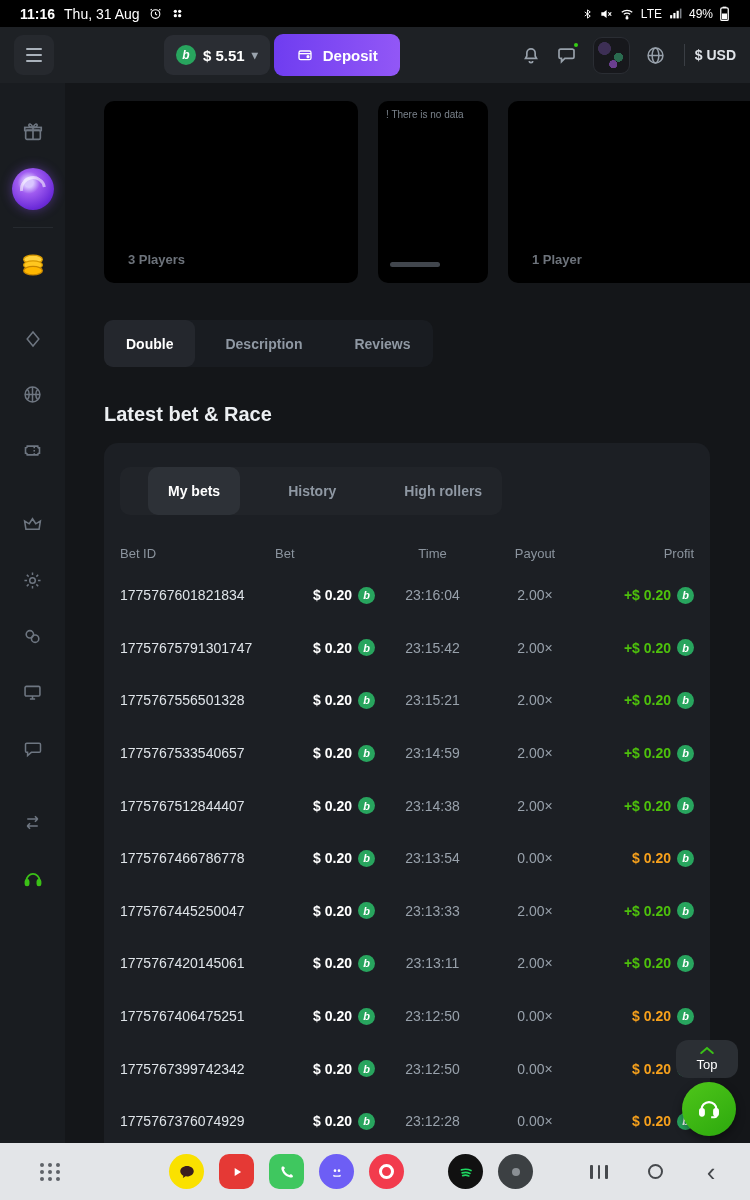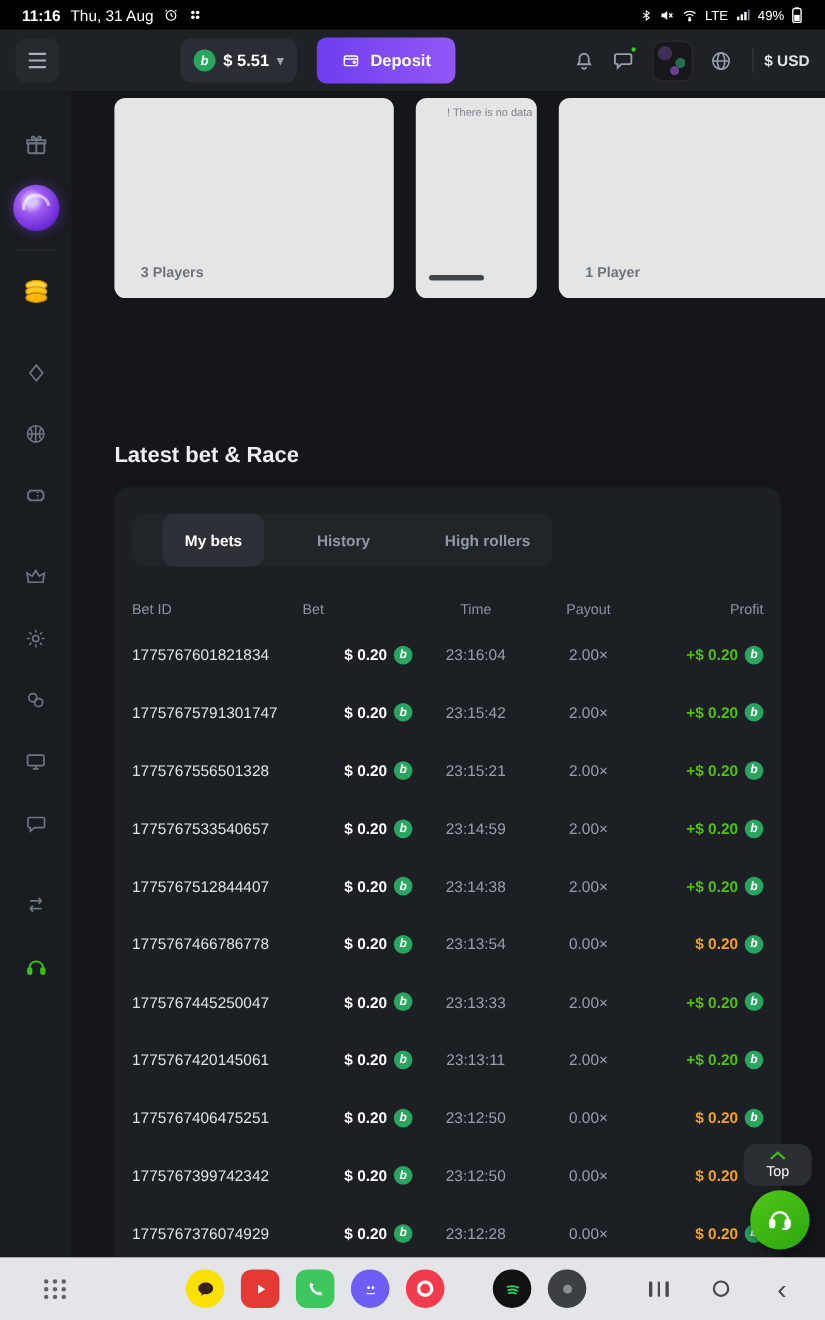--- a/index.html
+++ b/index.html
@@ -22,21 +22,21 @@
     flex-direction:column; gap:4px; align-items:center; justify-content:center; cursor:pointer; }
   .burger span { width:16px; height:2px; background:#aab2bb; border-radius:1px; }
   .hspacer { flex:1; }
   .balance-pill { margin-left:110px; height:40px; background:#2a2d33; border-radius:9px; display:flex;
     align-items:center; gap:7px; padding:0 12px; color:#fff; font-weight:700; font-size:15px; cursor:pointer; }
   .coin { border-radius:50%; background:#28a55e; color:#fff; display:inline-flex; align-items:center;
     justify-content:center; font-weight:700; font-style:italic; }
   .coin.c20 { width:20px; height:20px; font-size:12px; }
   .coin.c17 { width:17px; height:17px; font-size:11px; }
   .chev { color:#9aa3ad; font-size:12px; }
-  .deposit-btn { margin-left:18px; height:42px; border:none; border-radius:9px; padding:0 22px;
+  .deposit-btn { margin-left:4px; height:42px; border:none; border-radius:9px; padding:0 22px;
     background:linear-gradient(90deg,#6f3df0,#9257f6); color:#fff; font-size:15px; font-weight:700;
     display:flex; align-items:center; gap:9px; cursor:pointer; }
   .hicon-btn { background:none; border:none; color:#98a1ab; cursor:pointer; position:relative; display:flex;
     align-items:center; justify-content:center; width:36px; height:36px; }
   .hicon-dot { position:absolute; top:4px; right:5px; width:8px; height:8px; border-radius:50%; background:#35d014; border:2px solid #1e2125; }
   .avatar { width:37px; height:37px; border-radius:9px; cursor:pointer; margin:0 8px;
     background:radial-gradient(circle at 30% 30%, #3d2f55 0 18%, transparent 19%),
                radial-gradient(circle at 70% 55%, #2a6b4f 0 14%, transparent 15%),
                radial-gradient(circle at 55% 75%, #6a3f8f 0 12%, transparent 13%),
                #17181c; border:1px solid #2a2d33; }
@@ -52,21 +52,21 @@
   .swirl { width:42px; height:42px; border-radius:50%;
     background:radial-gradient(circle at 40% 35%, #d9c6ff 0 12%, #a05cf0 30%, #6c2bd9 70%, #4a1a9e 100%);
     box-shadow:0 0 12px rgba(140,80,240,.45); position:relative; }
   .swirl::after { content:""; position:absolute; inset:8px; border:3px solid rgba(255,255,255,.55);
     border-right-color:transparent; border-bottom-color:transparent; border-radius:50%; transform:rotate(35deg); }
   .side-divider { width:40px; height:1px; background:#262a2f; margin:4px 0 16px; }
 
   
   .main { position:absolute; top:83px; left:65px; right:0; bottom:57px; background:#141619; overflow:hidden; }
 
-  .game-card { position:absolute; top:6px; height:182px; background:#e5e5e5; border-radius:10px;text-align:right; }
+  .game-card { position:absolute; top:18px; height:182px; background:#000000; border-radius:10px; }
   .gc-left { left:39px; width:254px; }
   .gc-mid { left:313px; width:110px; }
   .gc-right { left:443px; right:-10px; }
   .players-label { position:absolute; left:24px; bottom:16px; color:#6d737b; font-size:13px; font-weight:600; }
   .no-data { position:absolute; top:8px; left:8px; right:4px; color:#7a828b; font-size:10px; white-space:nowrap; overflow:hidden; }
   .mini-progress { position:absolute; left:12px; bottom:16px; width:50px; height:5px; border-radius:3px; background:#41464d; }
 
   .page-tabs { position:absolute; top:237px; left:39px; display:flex; align-items:center; gap:8px;
     background:#191c21; border-radius:10px; }
   .page-tab { height:47px; padding:0 22px; border:none; background:transparent; color:#8f98a3; font-size:14px;
@@ -317,20 +317,25 @@
       <span class="players-label">3 Players</span>
     </div>
     <div class="game-card gc-mid">
       <span class="no-data">! There is no data</span>
       <span class="mini-progress"></span>
     </div>
     <div class="game-card gc-right">
       <span class="players-label">1 Player</span>
     </div>
 
+    <div class="page-tabs">
+        <button class="page-tab active">Double</button>
+        <button class="page-tab">Description</button>
+        <button class="page-tab">Reviews</button>
+      </div>
 
     <h2 class="section-title">Latest bet &amp; Race</h2>
 
     <section class="bets-panel">
       <div class="bets-tabs">
           <button class="bets-tab active">My bets</button>
           <button class="bets-tab">History</button>
           <button class="bets-tab">High rollers</button>
         </div>
 

